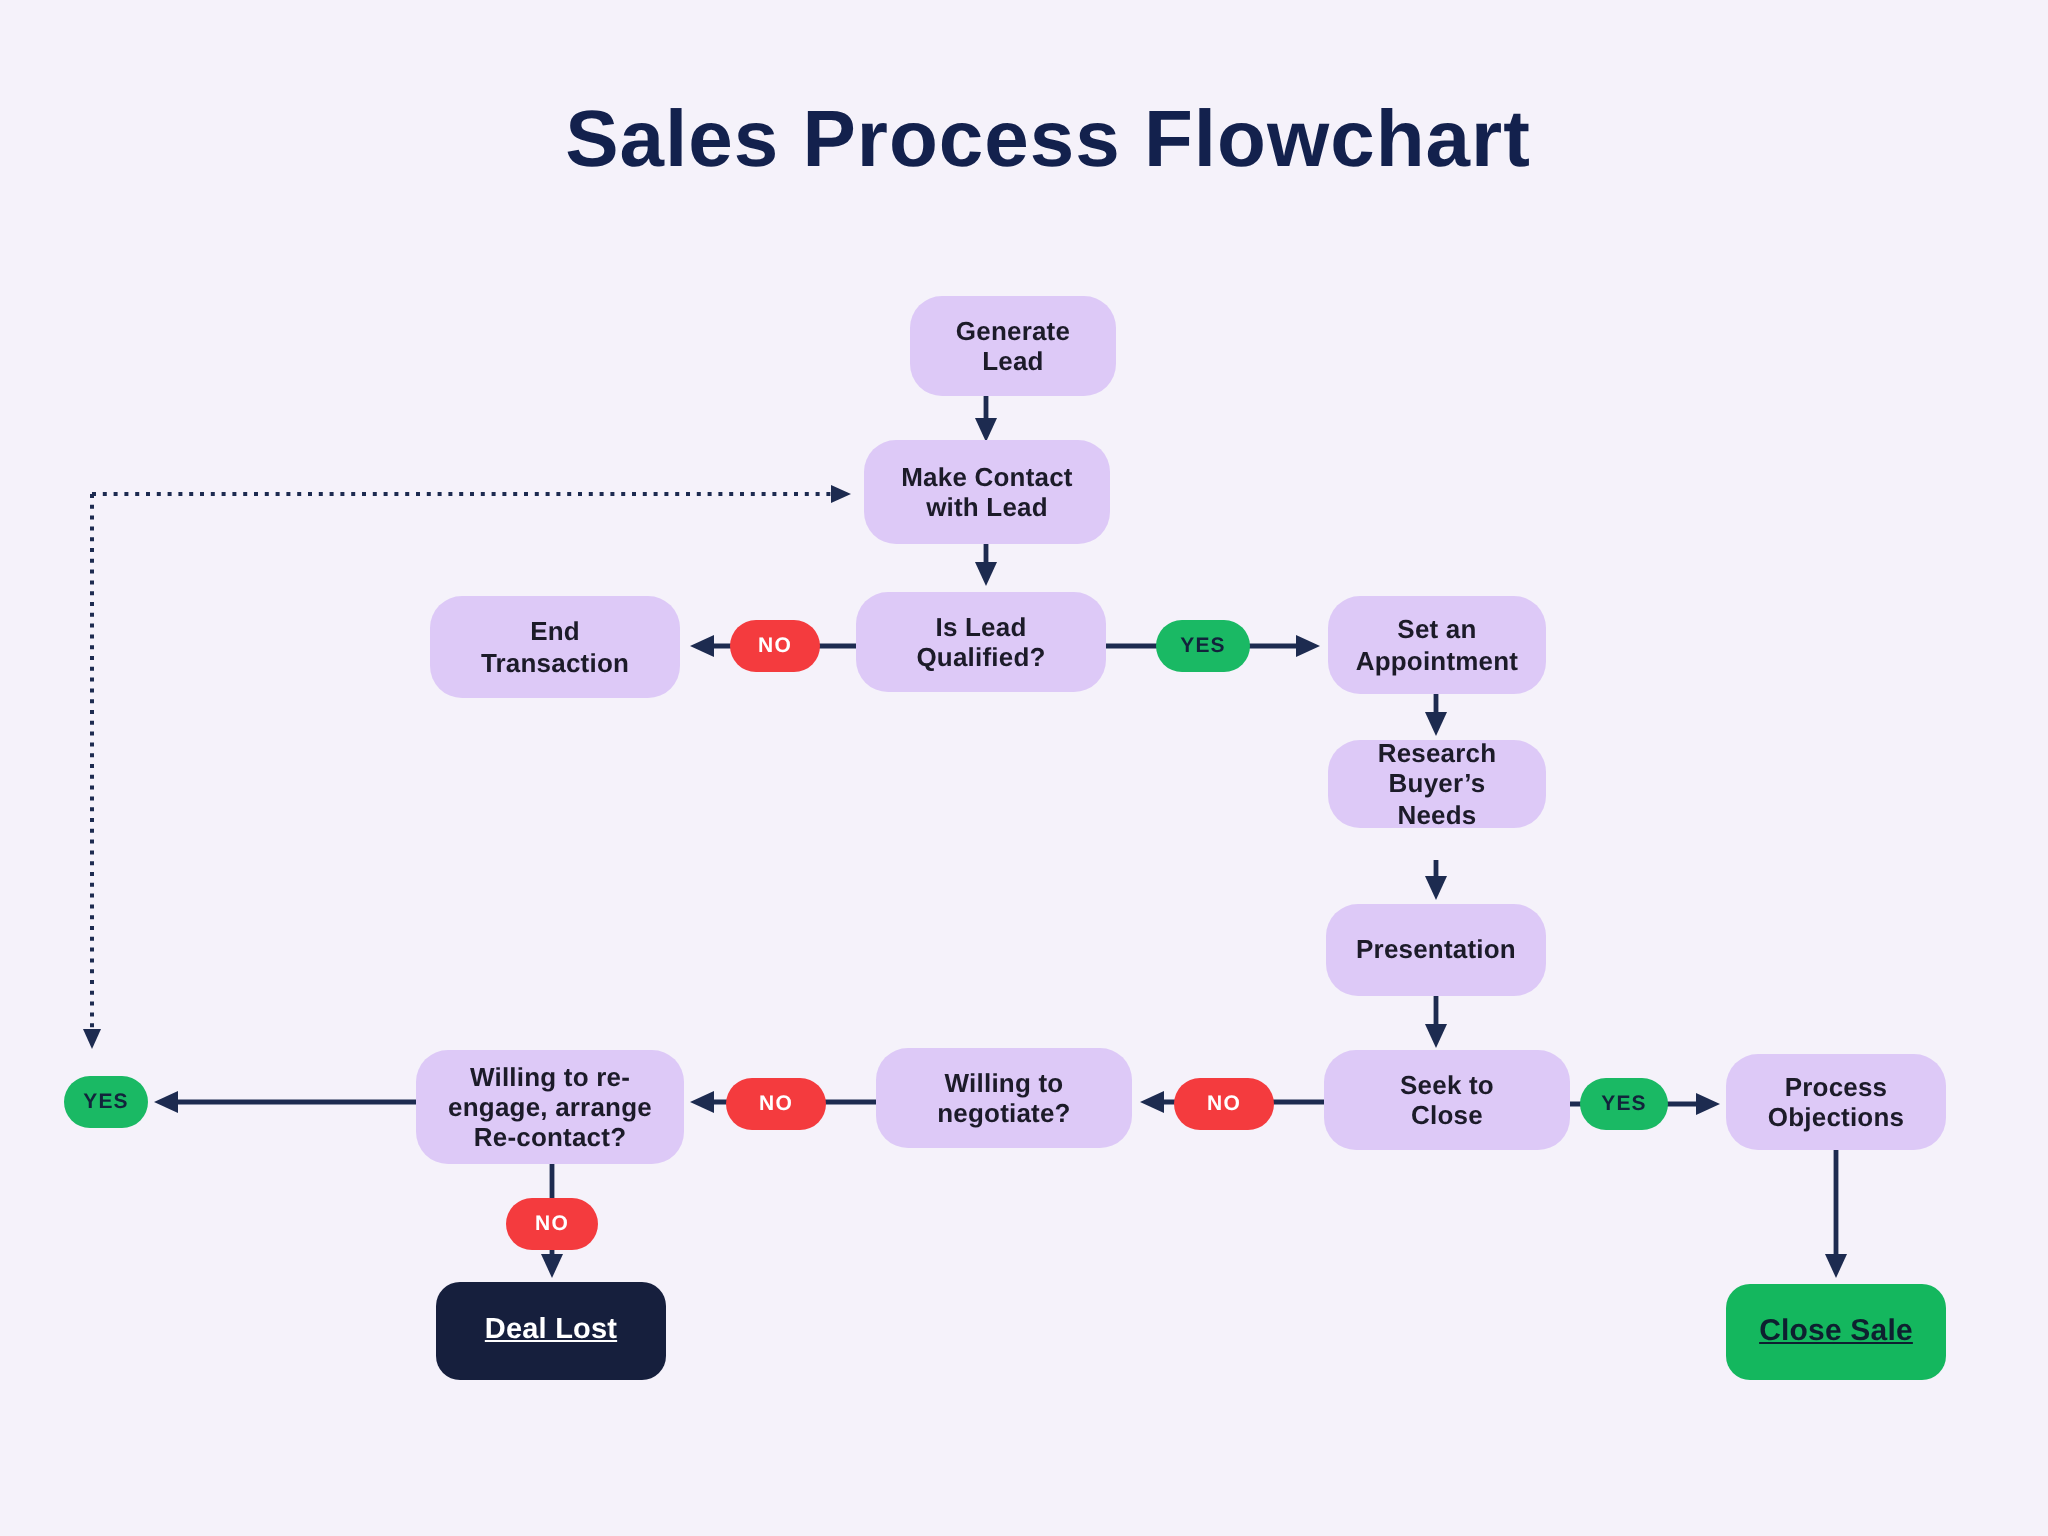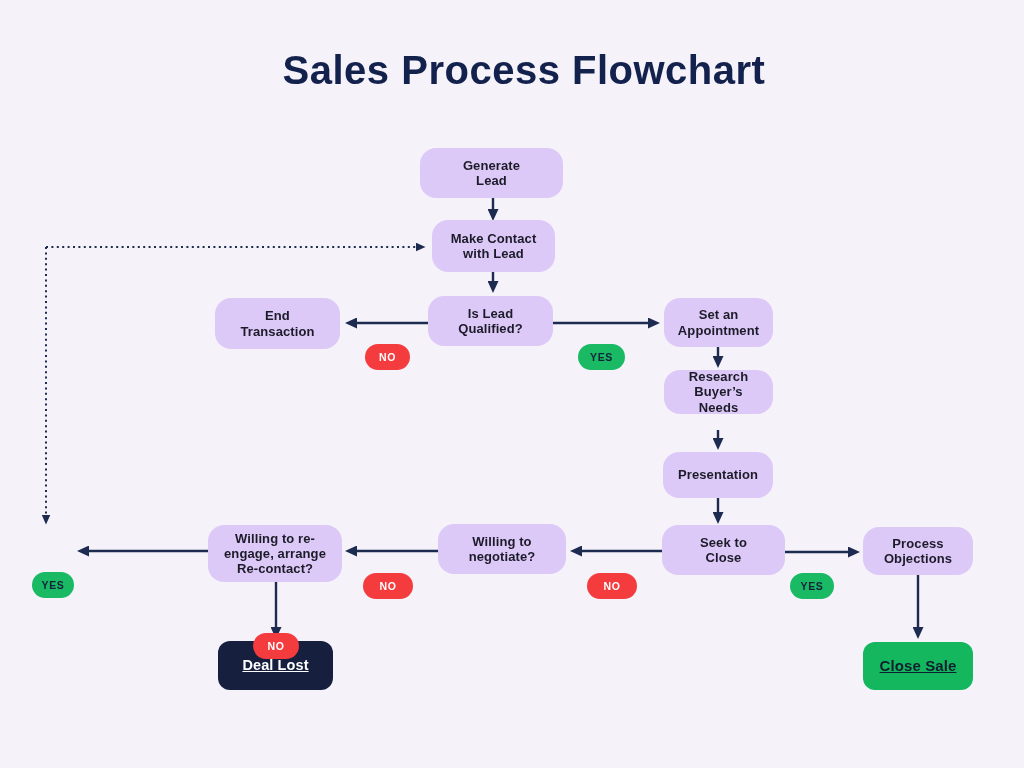--- a/index.html
+++ b/index.html
@@ -20,21 +20,21 @@
   .node{
     position:absolute;display:flex;align-items:center;justify-content:center;
     text-align:center;white-space:pre-line;
     background:var(--node-fill,#ddc9f7);color:var(--node-text,#1c1b29);
     border-radius:16px;font-size:13px;font-weight:700;line-height:1.18;letter-spacing:.1px;
   }
   .node.dark{background:var(--deal-lost-fill,#161f3d);color:var(--deal-lost-text,#ffffff);font-size:14.5px;border-radius:12px;text-decoration:underline;}
   .node.green{background:var(--close-sale-fill,#14b75e);color:var(--close-sale-text,#0e2030);font-size:15px;border-radius:12px;text-decoration:underline;}
   .badge{
     position:absolute;display:flex;align-items:center;justify-content:center;
-    border-radius:14px;font-size:10.5px;font-weight:800;letter-spacing:.6px;margin-top:34px;
+    border-radius:14px;font-size:10.5px;font-weight:800;letter-spacing:.6px;
   }
   .badge.no{background:var(--no-fill,#f43b3e);color:var(--no-text,#ffffff);}
   .badge.yes{background:var(--yes-fill,#1ab964);color:var(--yes-text,#12233b);}
 </style>
 </head>
 <body>
 
 <div class="stage">
 
   <h1 class="title">Sales Process Flowchart</h1>
@@ -60,21 +60,21 @@
     <path class="arrow" d="M918 575 V628" marker-end="url(#ah)"></path>
     <path class="arrow" d="M662 551 H581" marker-end="url(#ah)"></path>
     <path class="arrow" d="M438 551 H356" marker-end="url(#ah)"></path>
     <path class="arrow" d="M208 551 H88" marker-end="url(#ah)"></path>
     <path class="arrow" d="M276 582 V628" marker-end="url(#ah)"></path>
 
     <path class="arrow dotted" d="M46 247 H416" marker-end="url(#ahd)"></path>
     <path class="arrow dotted" d="M46 247 V515" marker-end="url(#ahd)"></path>
   </svg>
 
-  <div class="node" style="left:420px;top:148px;width:143px;height:50px">Generate
+  <div class="node" style="left:455px;top:148px;width:103px;height:50px">Generate
 Lead</div>
   <div class="node" style="left:432px;top:220px;width:123px;height:52px">Make Contact
 with Lead</div>
   <div class="node" style="left:428px;top:296px;width:125px;height:50px">Is Lead
 Qualified?</div>
   <div class="node" style="left:215px;top:298px;width:125px;height:51px">End
 Transaction</div>
   <div class="node" style="left:664px;top:298px;width:109px;height:49px">Set an
 Appointment</div>
   <div class="node" style="left:664px;top:370px;width:109px;height:44px">Research

